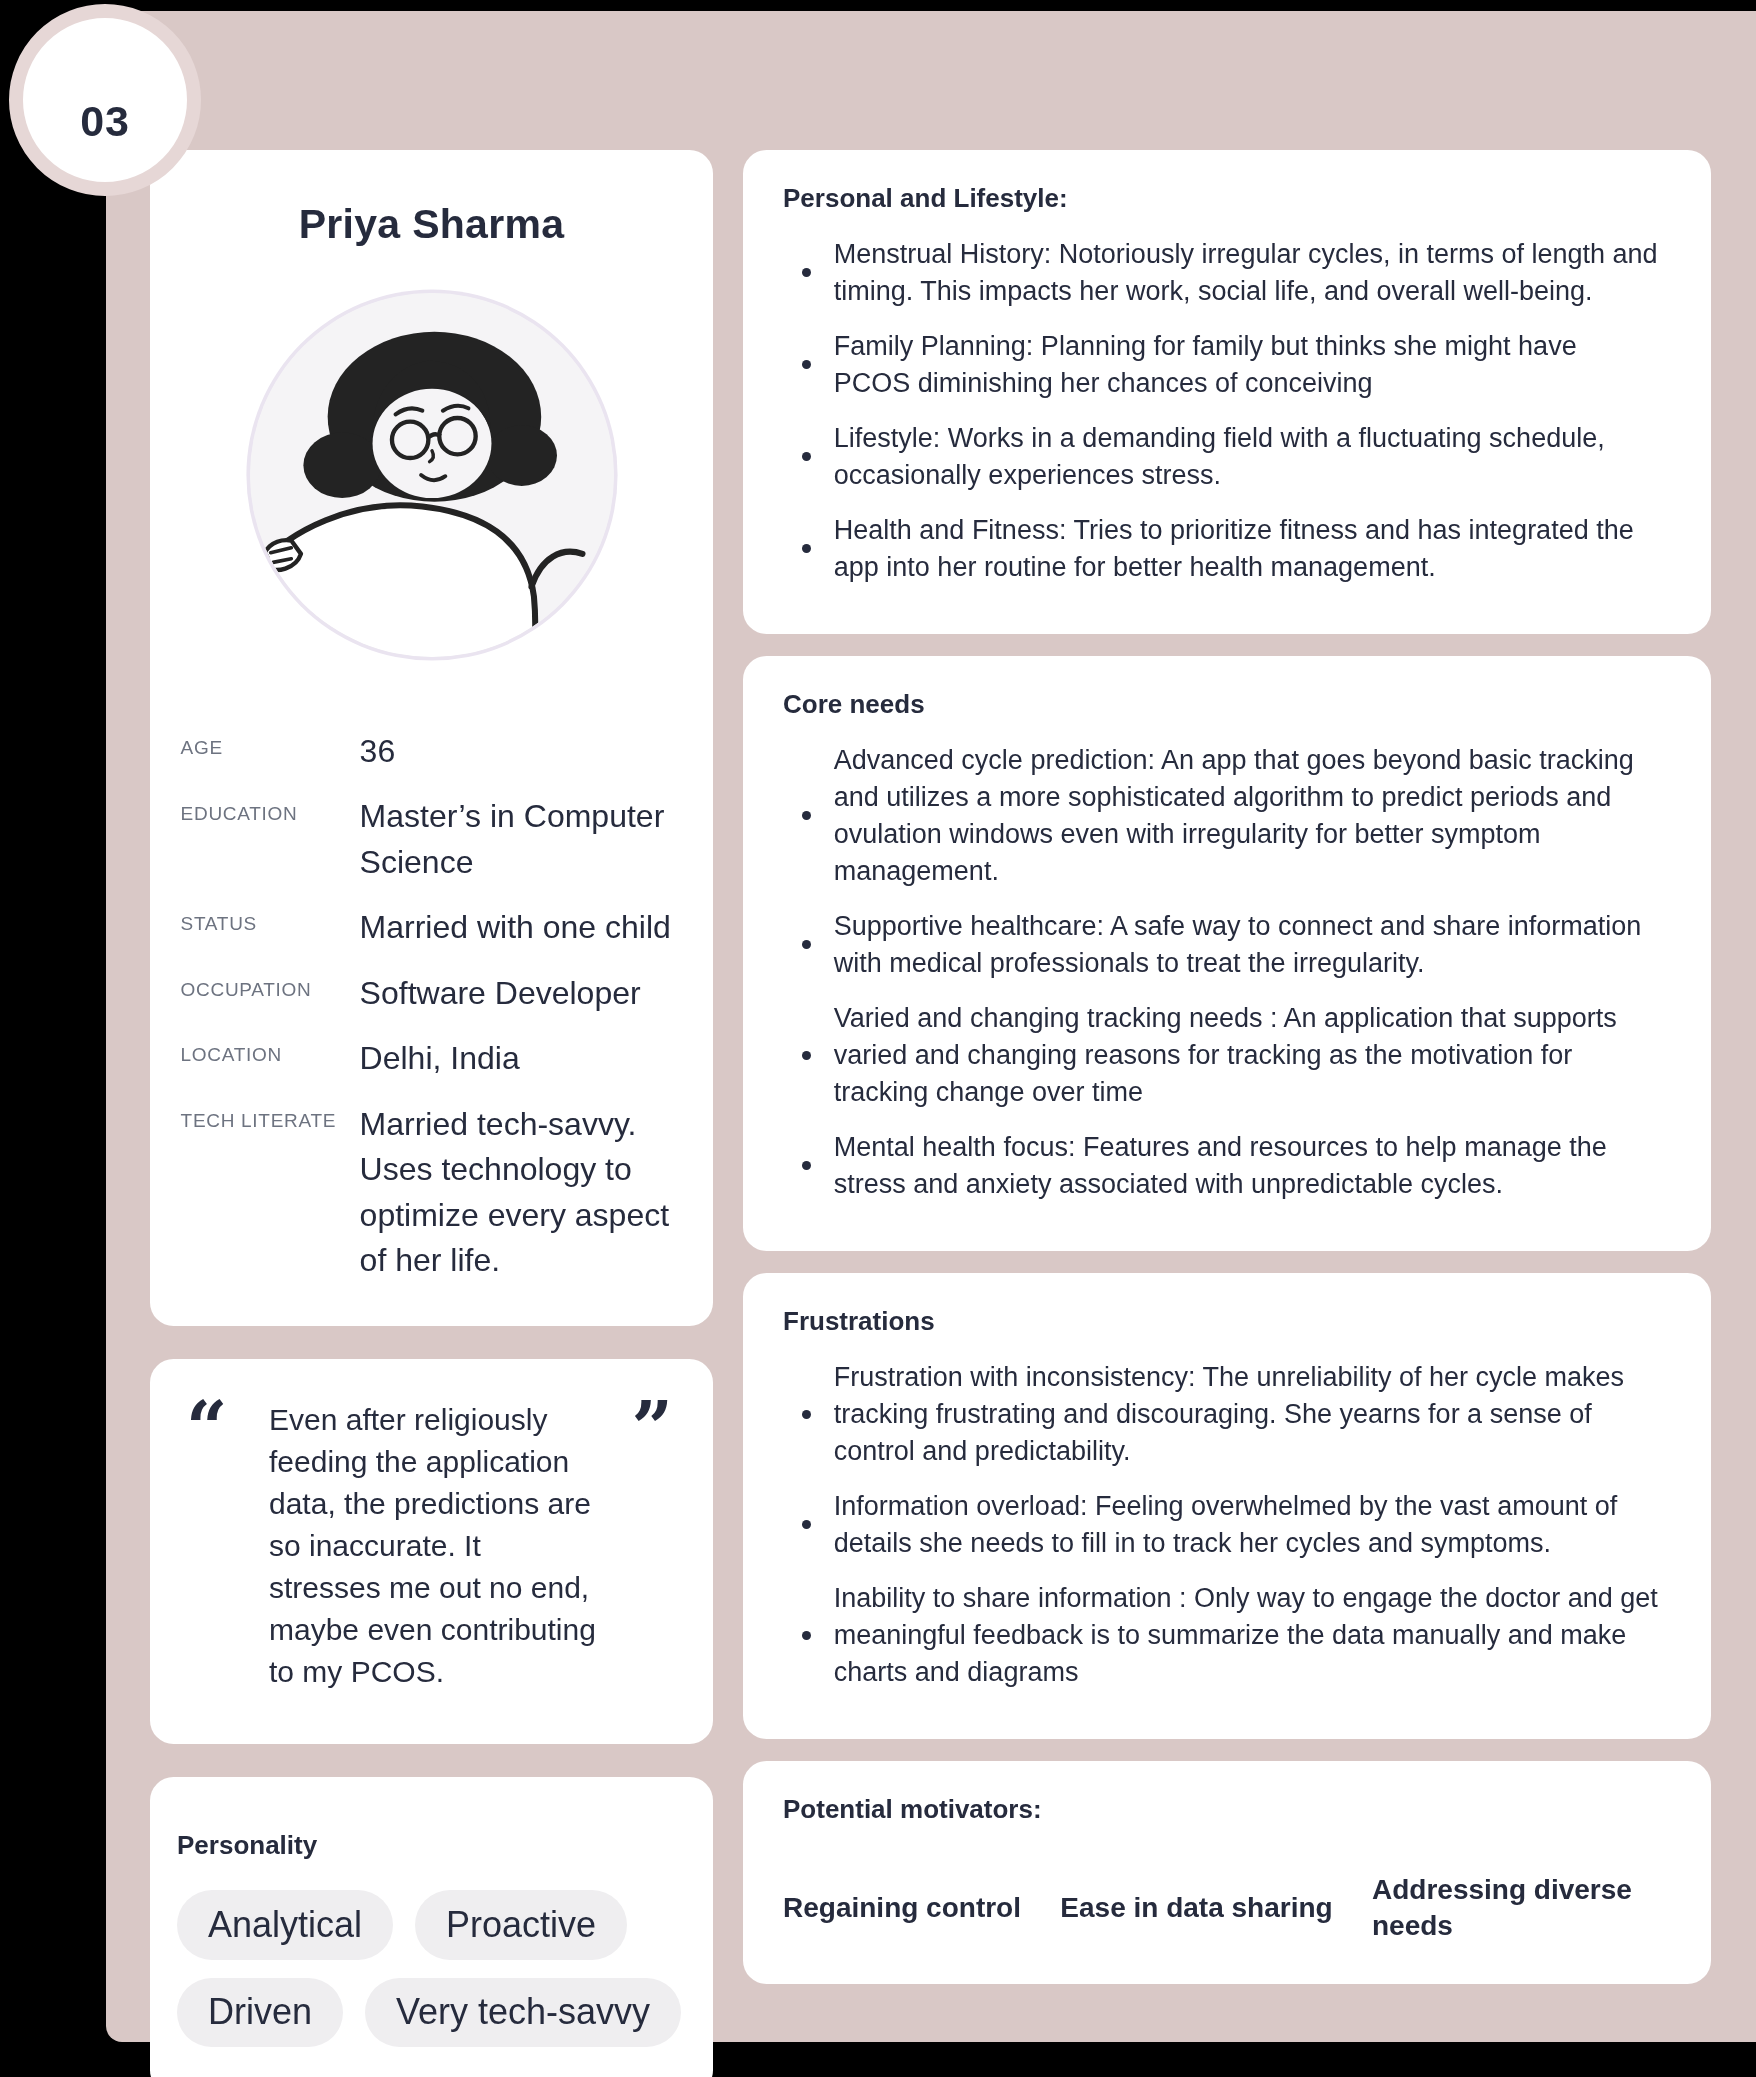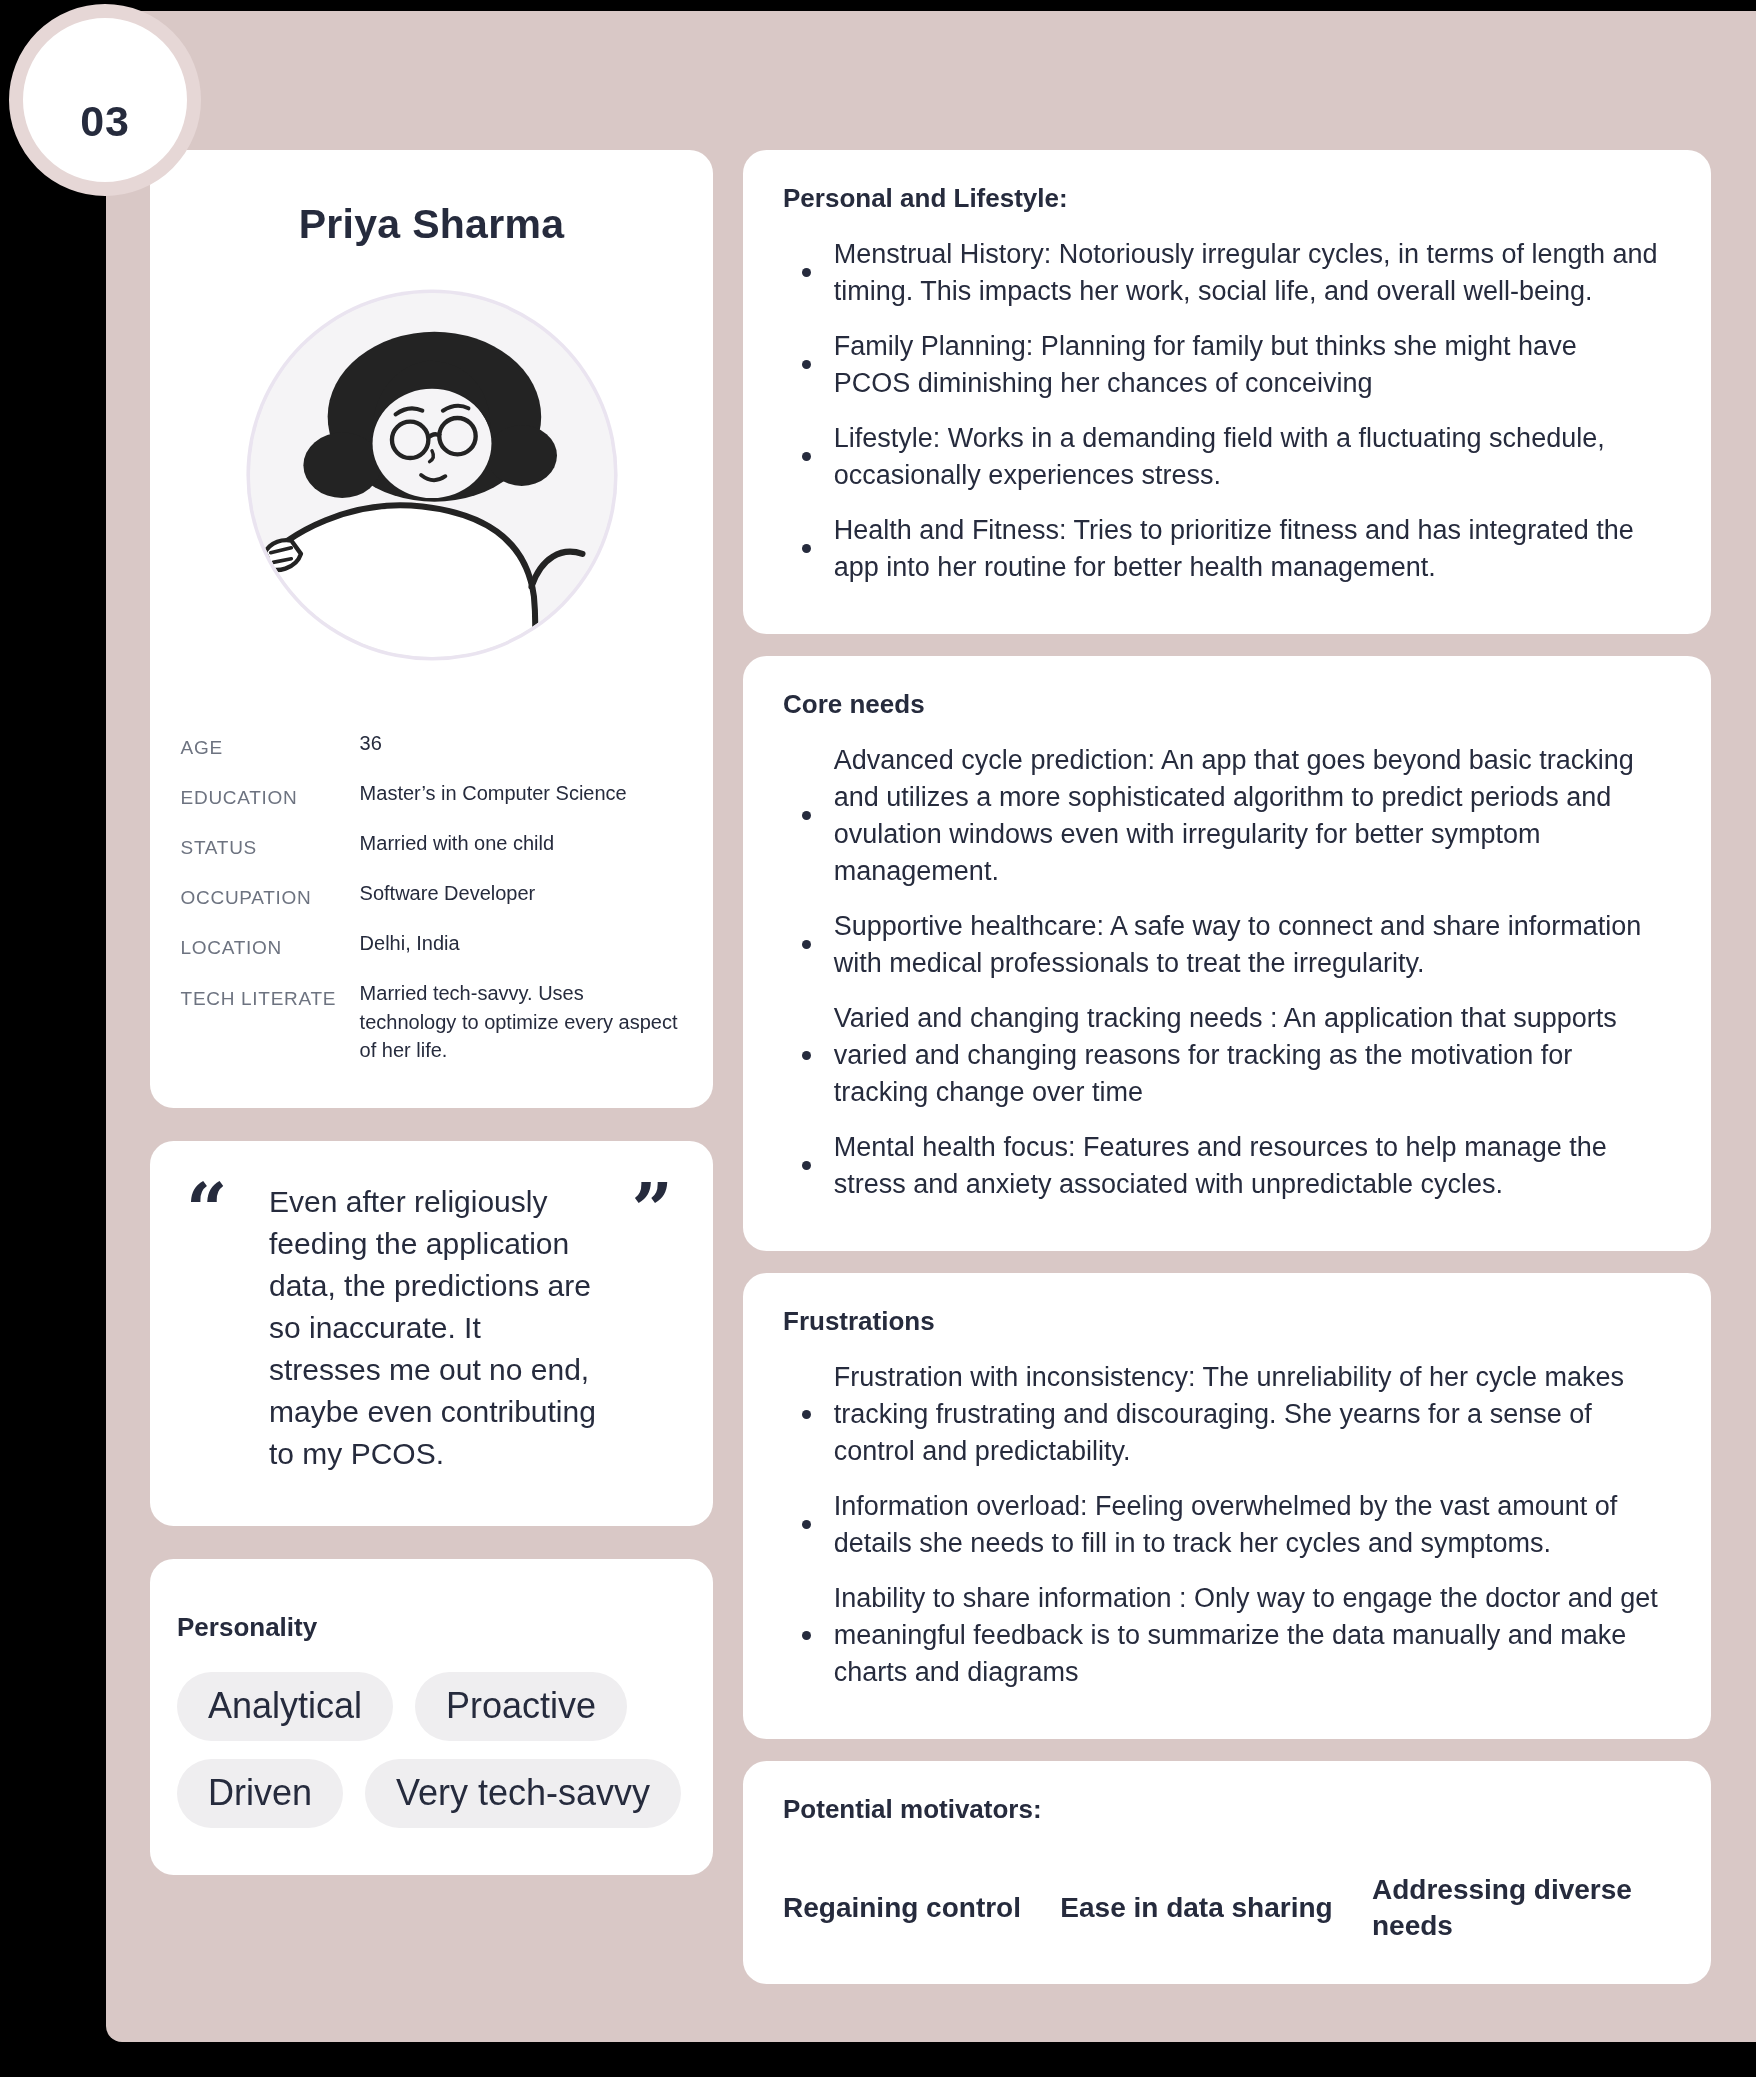--- a/index.html
+++ b/index.html
@@ -50,21 +50,21 @@
   }
   .avatar svg { width: 100%; height: 100%; display: block; }
   .fields { display: flex; flex-direction: column; gap: 20px; padding: 0 3.6px; }
   .frow { display: flex; align-items: flex-start; }
   .flabel {
     flex: 0 0 179px;
     font-size: 19px; letter-spacing: 0.7px;
     color: var(--label_gray, #6d7380);
     padding-top: 8.1px; text-transform: uppercase;
   }
-  .fvalue { flex: 1; font-size: 20px; line-height: 1.42; }
+  .fvalue { flex: 1; font-size: 32px; line-height: 1.42; }
 
   
   .quote-card { position: relative; padding: 40px 36px 51px; }
   .qmark {
     position: absolute; font-size: 72px; line-height: 1; font-weight: 700;
     font-family: "DejaVu Serif", serif; color: var(--text_dark, #262b3d);
   }
   .qopen  { left: 36px; top: 33px; }
   .qclose { right: 40px; top: 33px; }
   .qtext  { margin: 0 78px 0 83px; font-size: 30px; line-height: 1.4; }

